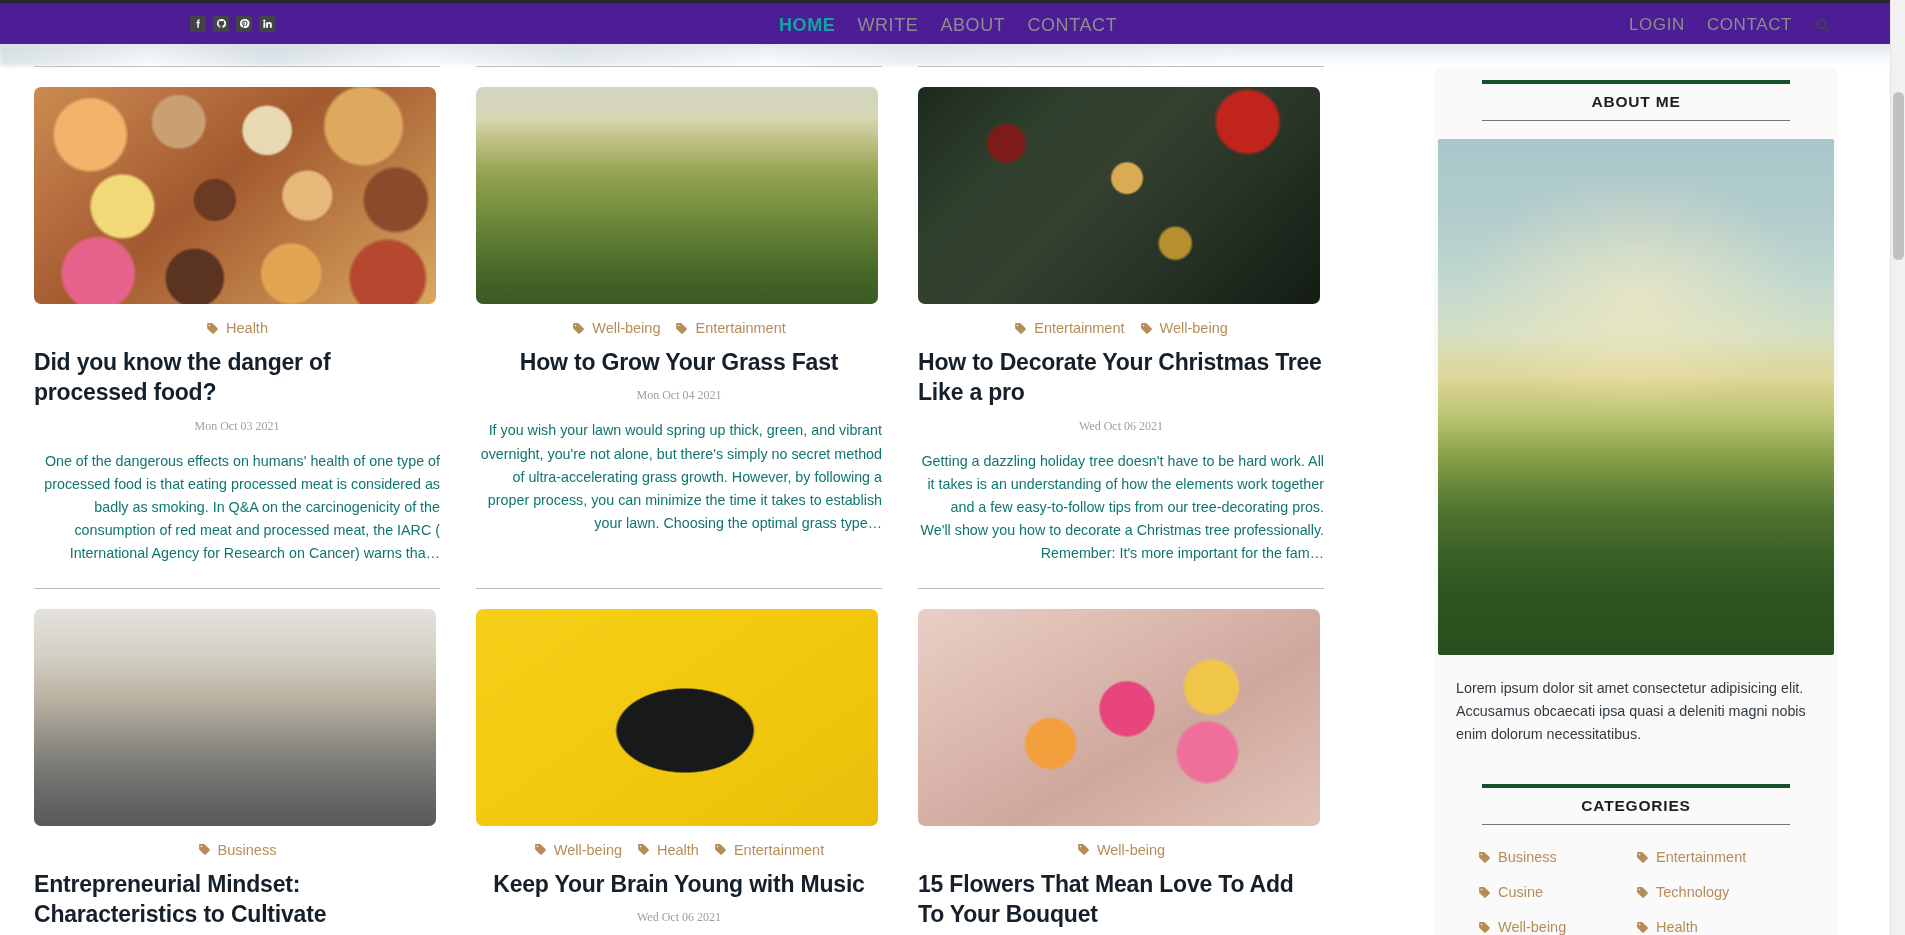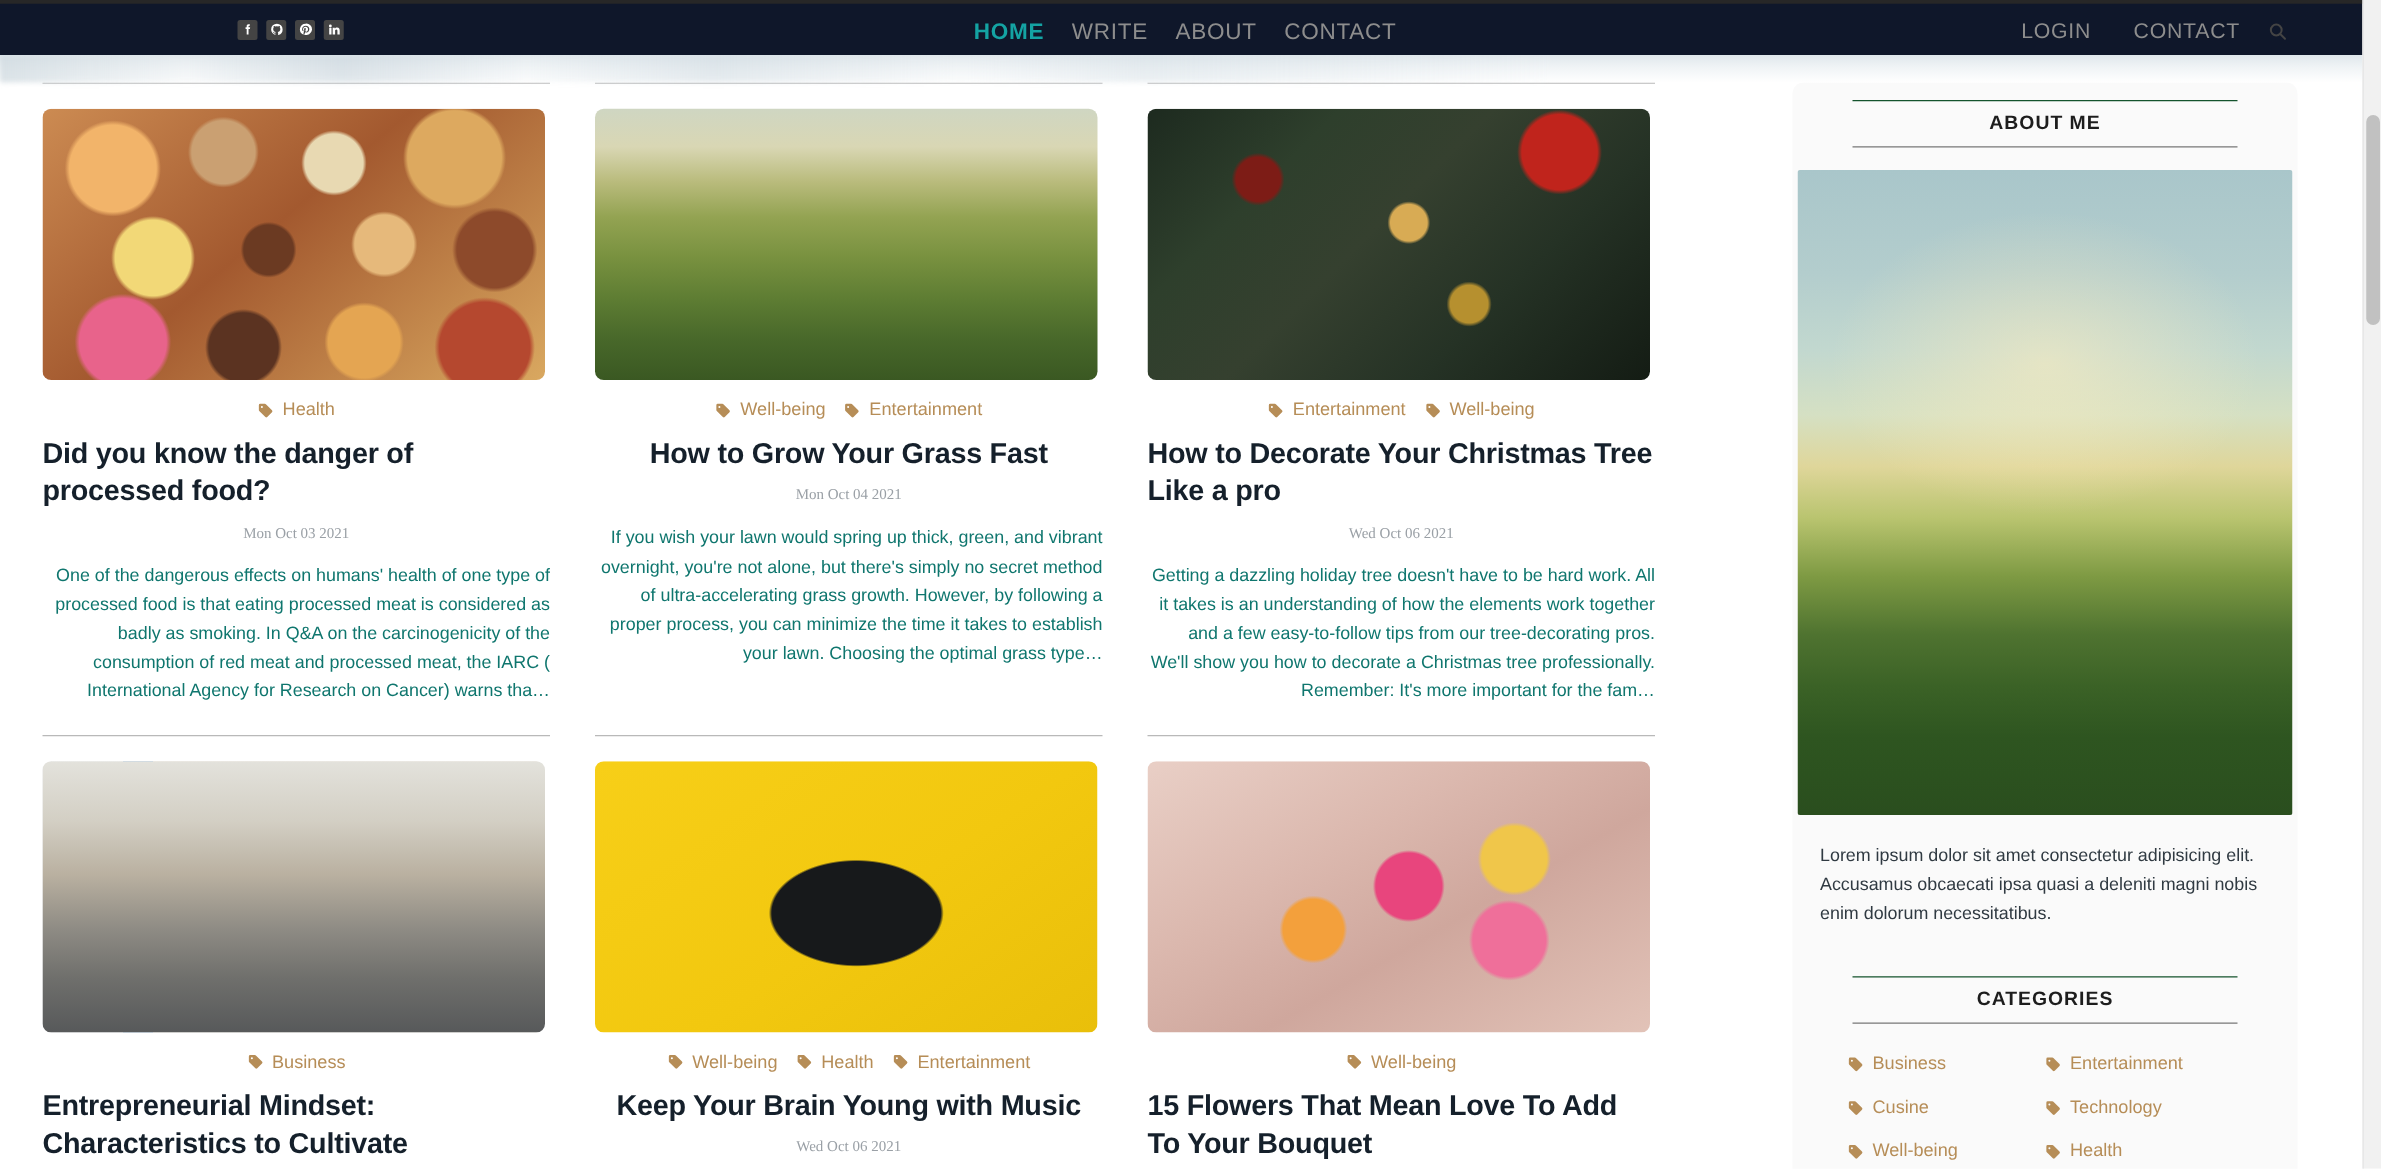--- a/index.html
+++ b/index.html
@@ -7,21 +7,21 @@
     width: 1905px; height: 935px;
     background: #ffffff;
     font-family: "Liberation Sans", sans-serif;
     overflow: hidden;
   }
   body { position: relative; }
 
   
   .navbar {
     position: absolute; top: 0; left: 0; width: 1890px; height: 44px;
-    background: #0f172a;
+    background: #4c1d95;
     border-top: 3px solid #272727;
     display: flex; align-items: center;
     z-index: 50;
   }
   .nav-social { display: flex; gap: 7px; margin-left: 190px; align-items: center; }
   .soc {
     width: 16px; height: 16px; background: #444; border-radius: 2px;
     display: flex; align-items: center; justify-content: center;
     color: #fff; font-size: 11px; font-weight: bold;
     font-family: "DejaVu Sans", sans-serif; line-height: 1;
@@ -37,21 +37,21 @@
     font-size: 18px; letter-spacing: 0.6px; color: #8d8d8d;
     font-weight: 300; cursor: pointer; white-space: nowrap;
     font-family: "Liberation Sans", sans-serif;
   }
   .nav-link.active { color: #14a3a3; font-weight: 600; }
 
   .nav-right {
     position: absolute; right: 60px; top: 0; height: 44px;
     display: flex; align-items: center; gap: 22px;
   }
-  .nav-right .nav-link { font-size: 17px; margin-left: 12px; }
+  .nav-right .nav-link { font-size: 17px; }
   .search-btn { cursor: pointer; display: flex; align-items: center; color: #555; }
 
   
   .banner-strip {
     position: absolute; top: 44px; left: 0; width: 1890px; height: 22px;
     background: linear-gradient(to bottom,
       rgba(222,230,235,0.95) 0%,
       rgba(235,240,243,0.75) 45%,
       rgba(255,255,255,1) 100%);
     z-index: 1;
@@ -106,21 +106,21 @@
   
   .sidebar {
     width: 404px; background: #fafafa;
     border-radius: 9px 9px 0 0;
     padding: 14px 22px 30px 22px;
     margin-left: 4px;
   }
   .side-head {
     text-align: center; font-size: 15.5px; font-weight: 700;
     color: #1d1d1d; letter-spacing: 0.8px;
-    padding: 9px 0; border-top: 1px solid #14532d; border-bottom: 1px solid #777;
+    padding: 9px 0; border-top: 4px solid #14532d; border-bottom: 1px solid #777;
     margin: 0 26px;
     font-family: "Liberation Sans", sans-serif;
   }
   .side-img {
     margin-top: 18px; width: 396px; height: 516px;
     margin-left: -18px; border-radius: 2px;
     background-size: cover; background-position: center;
   }
   .side-text {
     margin-top: 22px; font-size: 14.3px; line-height: 1.62; color: #303a42;

